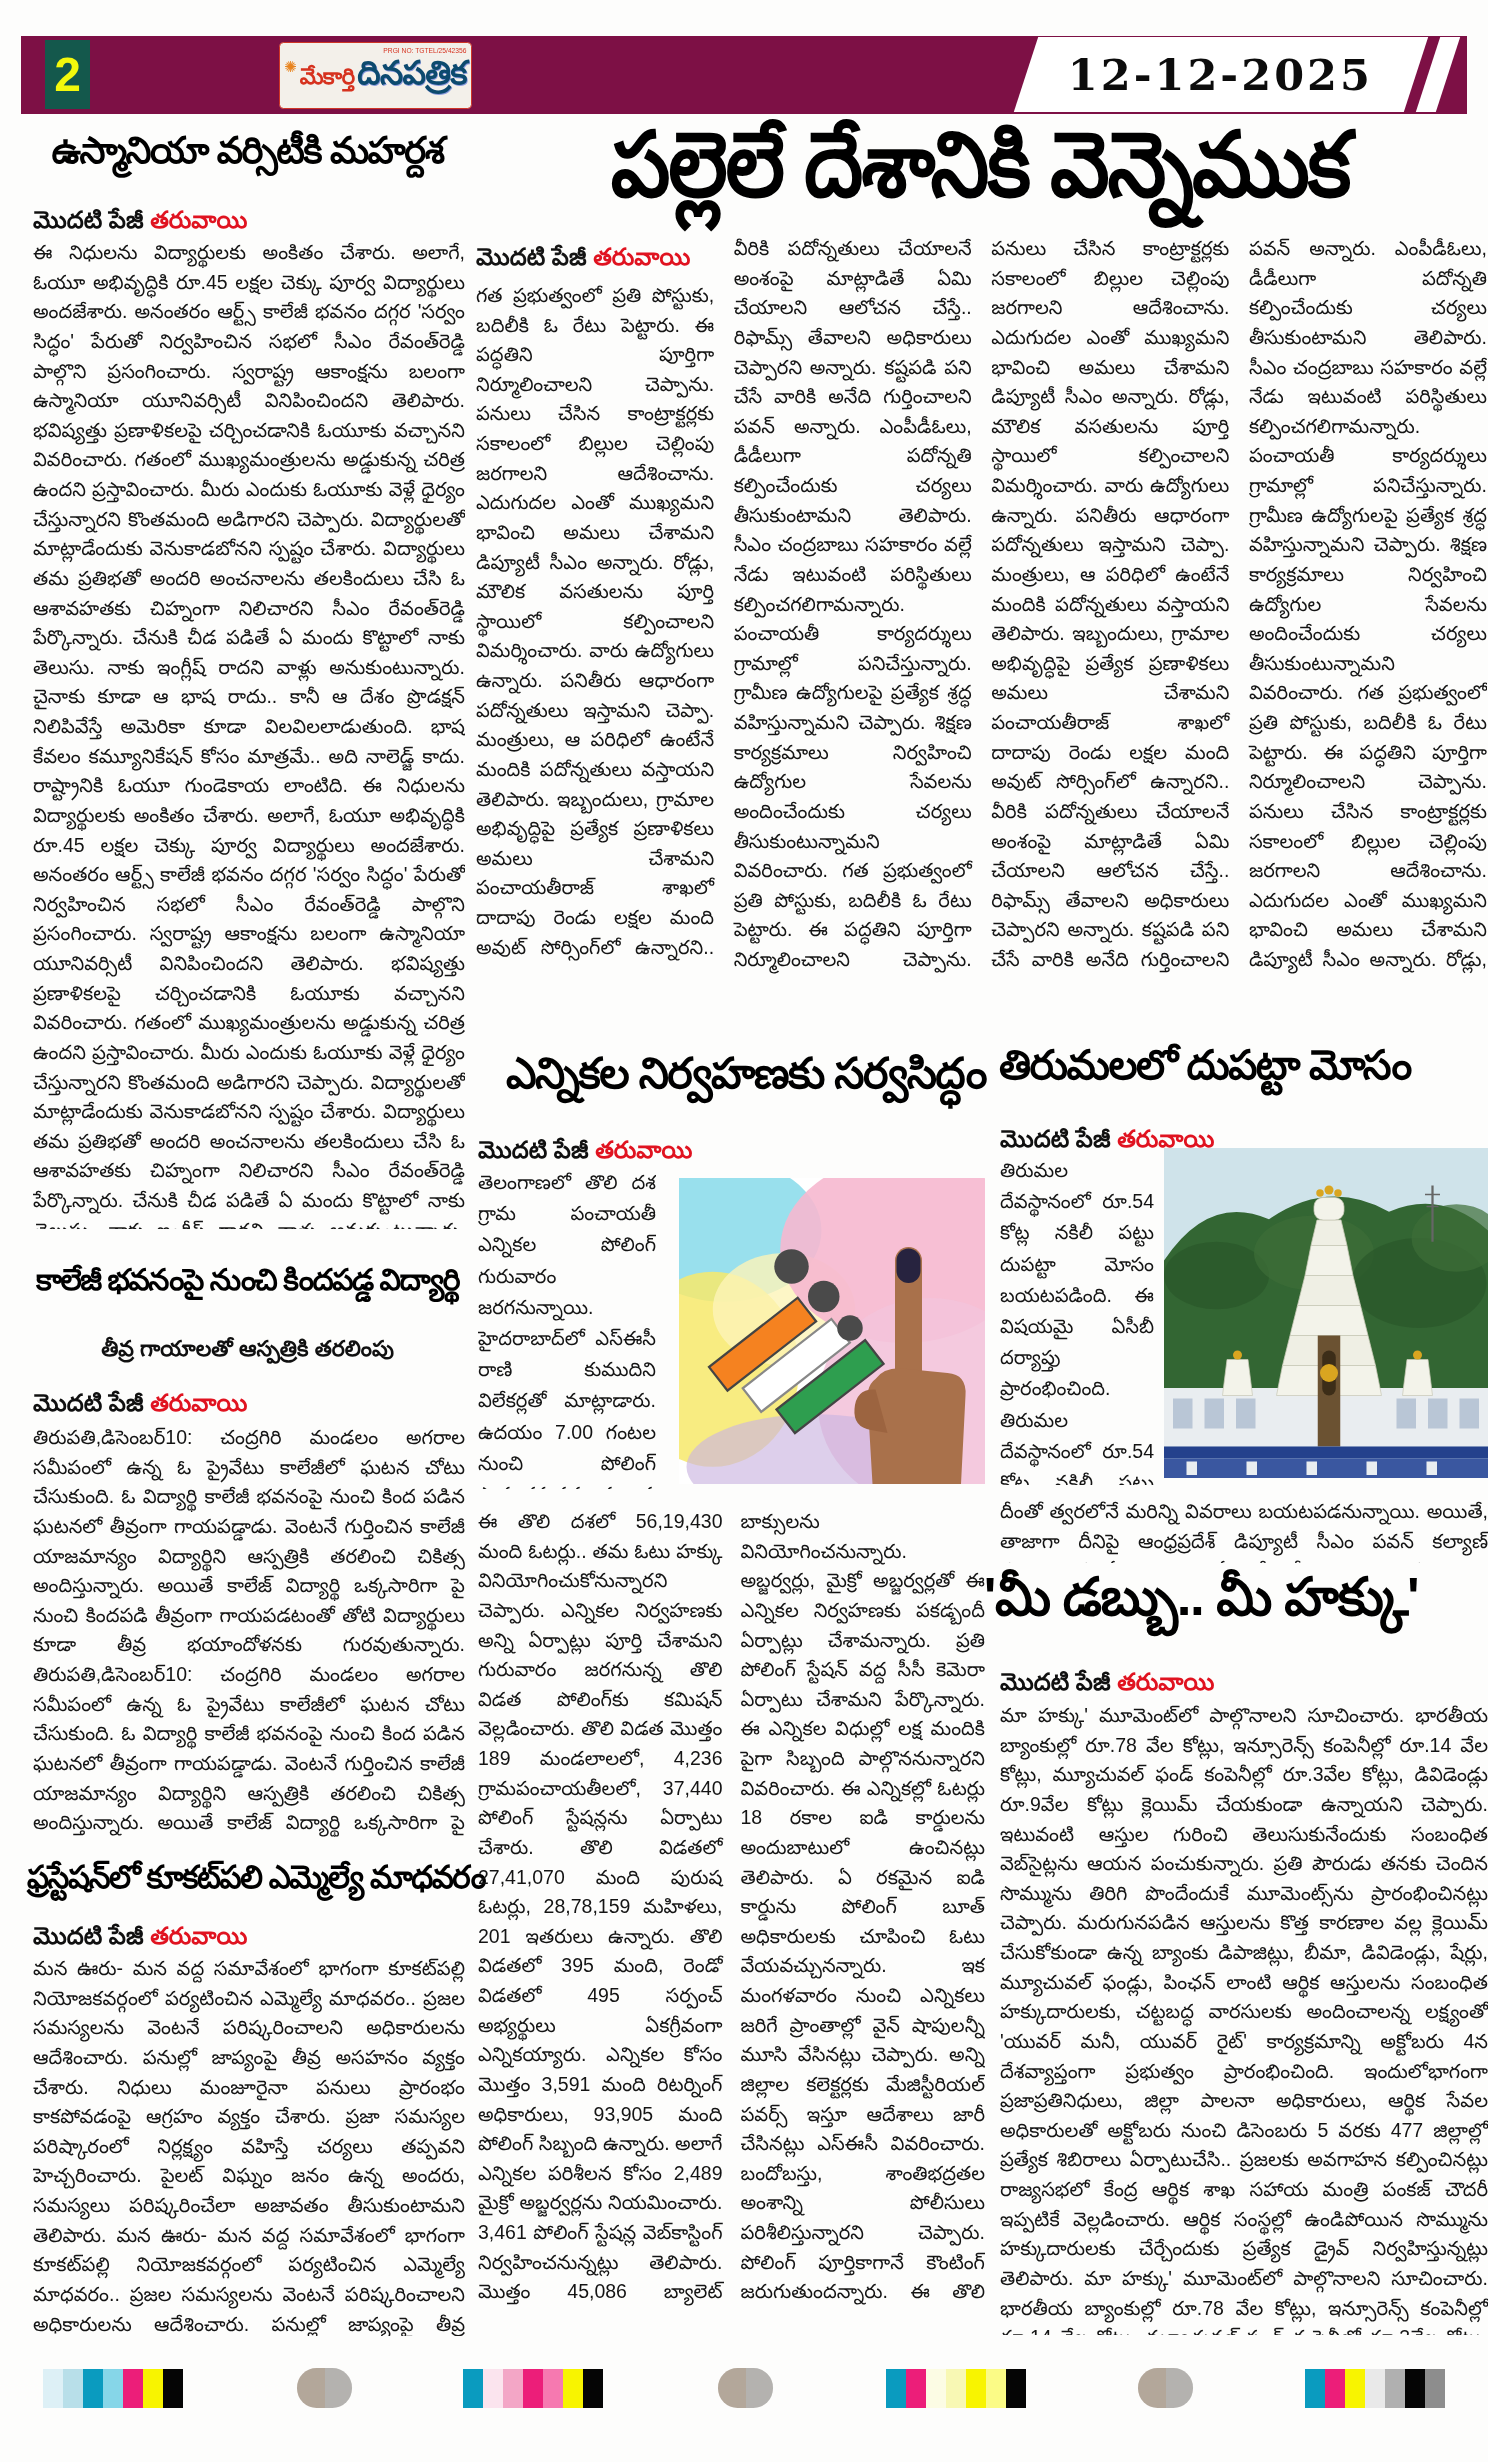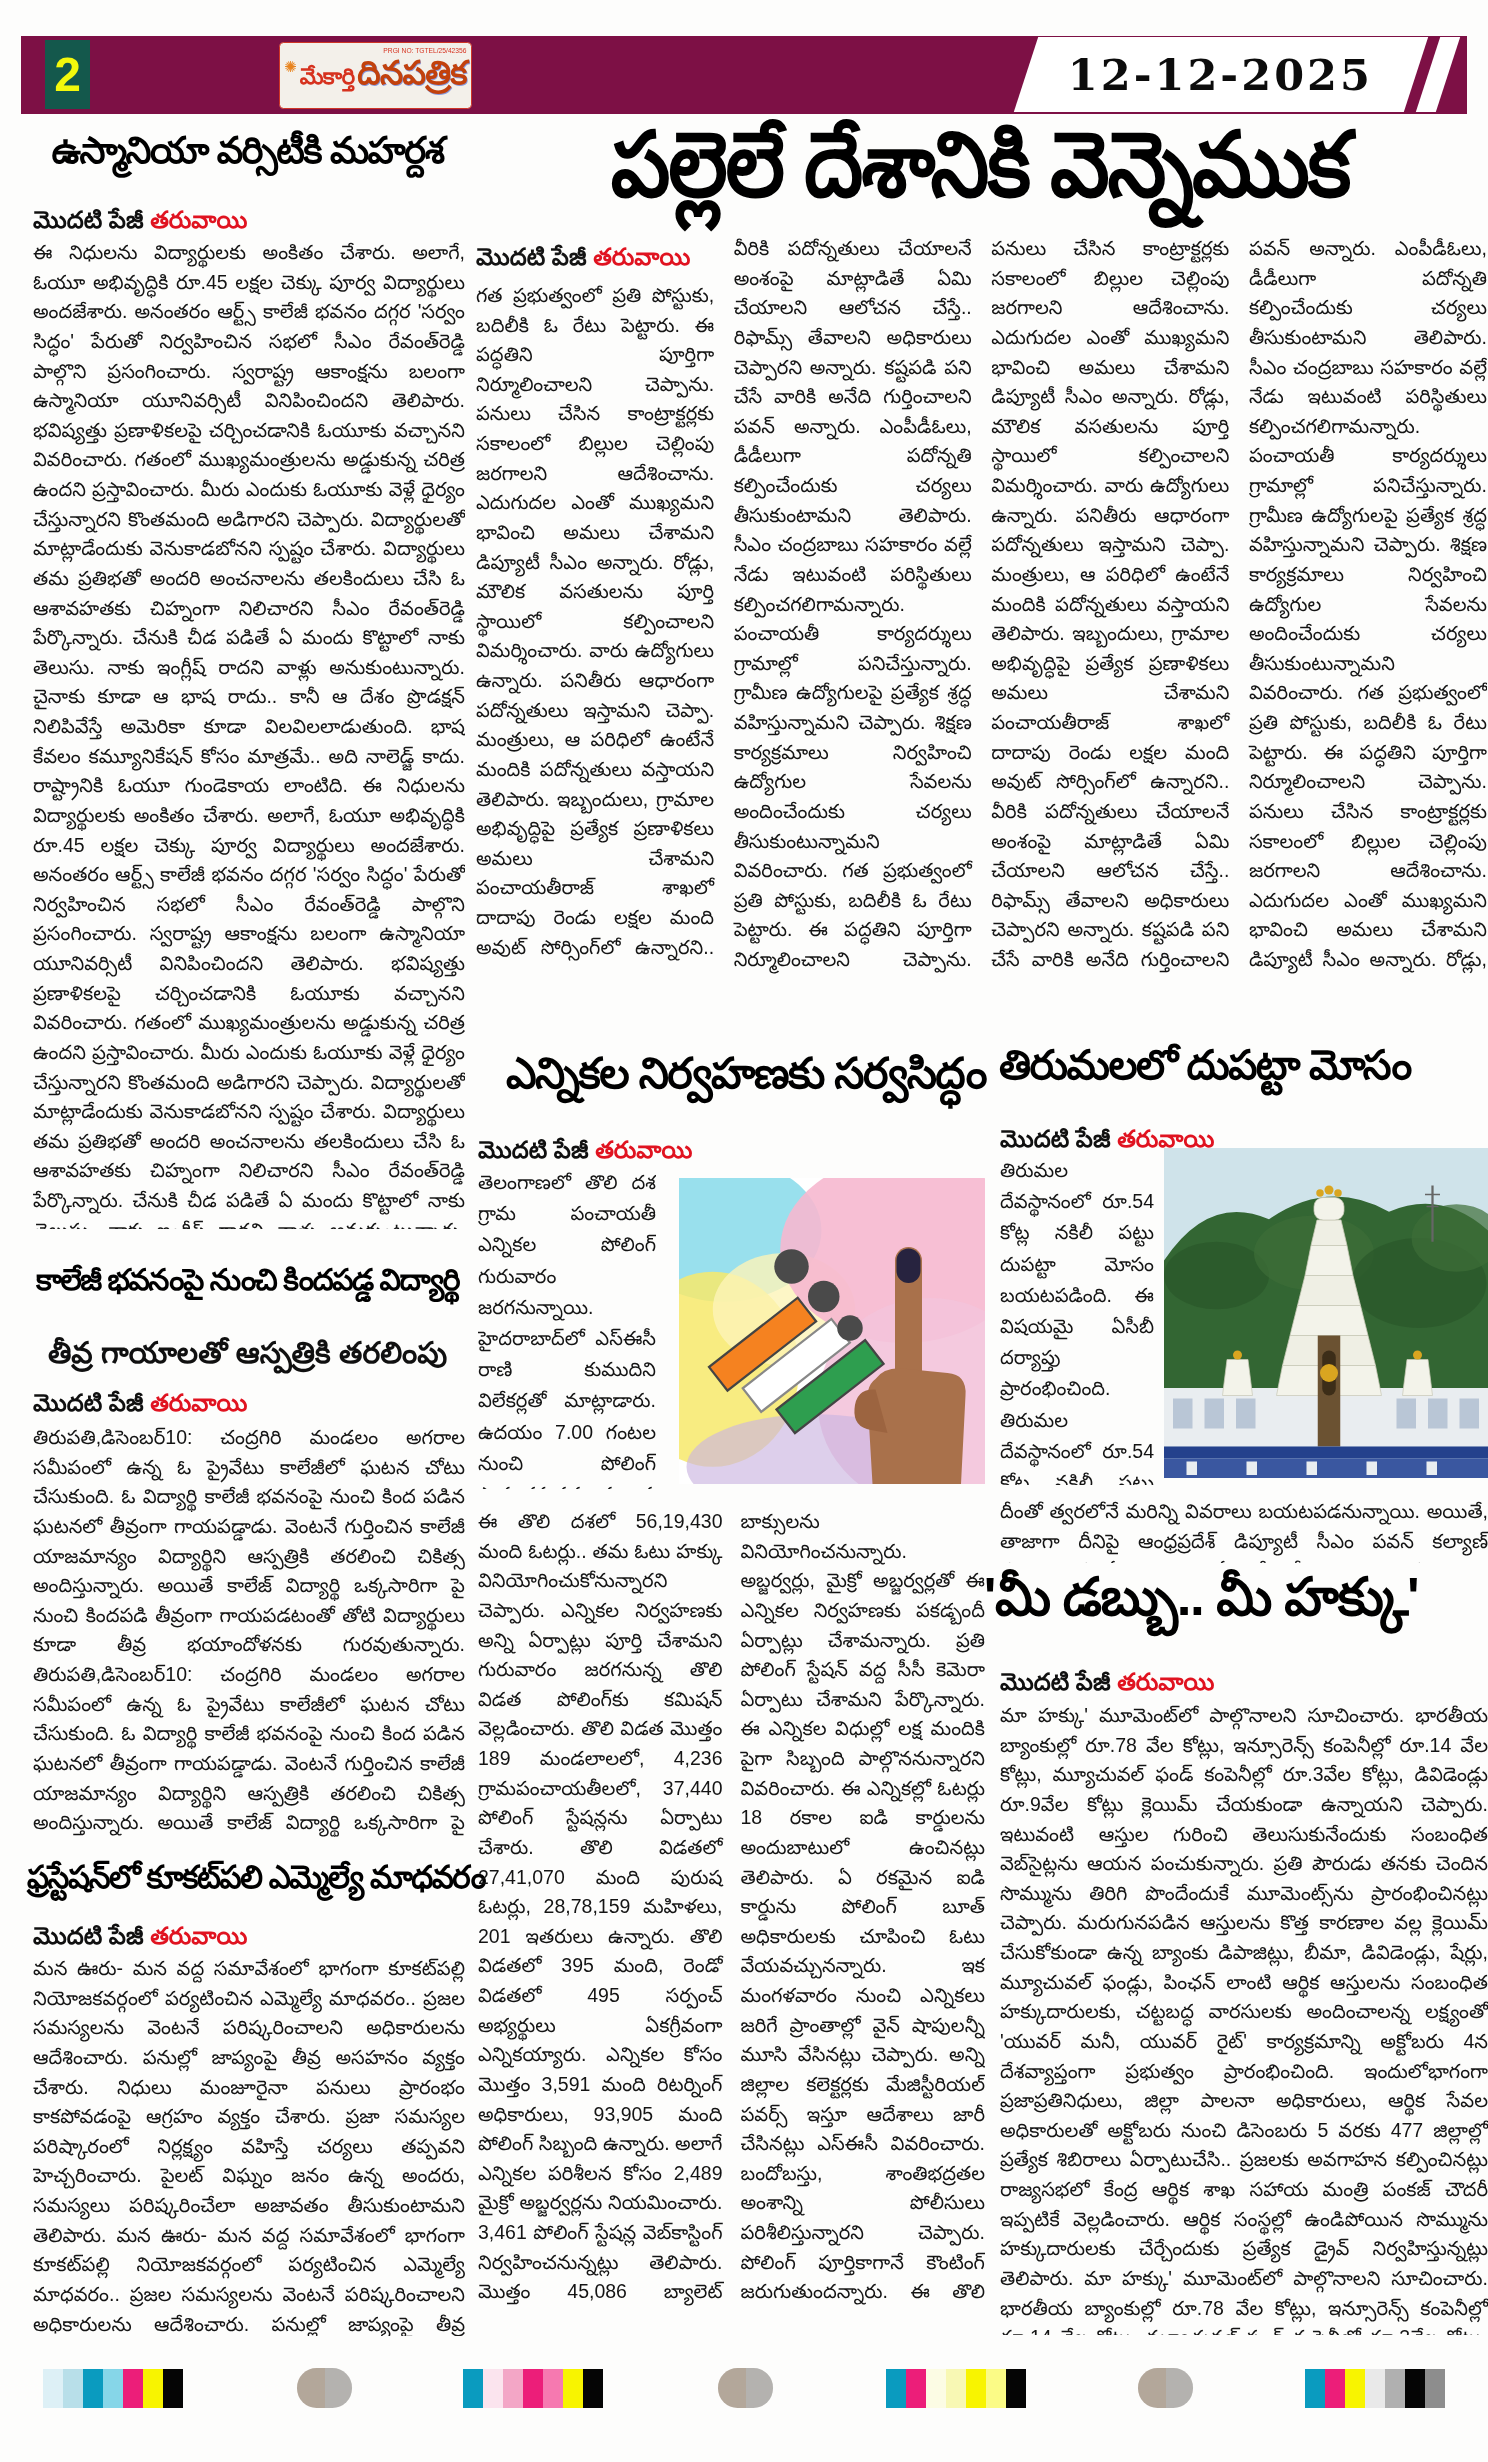--- a/index.html
+++ b/index.html
@@ -15,21 +15,21 @@
   .pagenum-box{left:45px;top:40px;width:45px;height:69px;background:#14584c;
     display:flex;align-items:center;justify-content:center;}
   .pagenum{font-size:48px;font-weight:700;color:#f3f80c;line-height:1;}
   .masthead{left:279px;top:42px;width:193px;height:67px;background:#f3f0ea;
     border:1.5px solid #cf3526;border-radius:4.5px;box-sizing:border-box;
     display:flex;flex-direction:column;align-items:center;justify-content:center;}
   .masthead .regno{font-size:6.7px;color:#d6321f;align-self:flex-end;margin:-4.5px 4.5px 0 0;}
   .brandrow{display:flex;align-items:baseline;gap:3px;}
   .sunicon{color:#e8831d;font-size:15px;line-height:0;transform:translateY(-12px);}
   .brand-red{color:#d6321f;font-size:22.5px;font-weight:900;letter-spacing:-0.7px;}
-  .brand-blue{color:#c2410c;font-size:33px;font-weight:900;letter-spacing:-0.7px;
+  .brand-blue{color:#0c4a6e;font-size:33px;font-weight:900;letter-spacing:-0.7px;
     text-shadow:0.7px 0.7px 0 #8899dd;}
   .date-plate{left:1026px;top:37px;width:390px;height:75px;background:#ffffff;
     transform:skewX(-18deg);display:flex;align-items:center;justify-content:center;}
   .date-text{transform:skewX(18deg);font-family:"DejaVu Serif", serif;
     font-weight:900;font-size:43px;letter-spacing:3px;color:#0c0c0c;}
   .date-sliver{left:1428px;top:37px;width:19.5px;height:75px;background:#ffffff;
     transform:skewX(-18deg);}
   
   .headline{font-weight:900;color:#000;line-height:1.05;}
   .byline{font-size:24px;font-weight:700;margin:4.5px 0 6px 0;}
@@ -43,21 +43,21 @@
     transform-origin:top center;}
   .lead-body{left:476px;top:234px;width:1011px;height:744px;
     column-count:4;column-gap:19.5px;column-fill:auto;}
   
   .osm-headline{left:30px;top:132px;width:435px;height:63px;font-size:37px;
     text-align:center;white-space:nowrap;letter-spacing:-1.5px;}
   .osm-byline{left:33px;top:201px;width:432px;}
   .osm-body{left:33px;top:238px;width:432px;height:991px;}
   .college-headline{left:30px;top:1264px;width:435px;font-size:30px;
     text-align:center;white-space:nowrap;letter-spacing:-1.5px;}
-  .college-subhead{left:30px;top:1336px;width:435px;font-size:30px;font-weight:900;
+  .college-subhead{left:30px;top:1336px;width:435px;font-size:22px;font-weight:900;
     text-align:center;}
   .college-byline{left:33px;top:1384px;width:432px;}
   .college-body{left:33px;top:1423px;width:432px;height:414px;}
   .mla-headline{left:27px;top:1861px;width:441px;font-size:32px;
     text-align:center;white-space:nowrap;letter-spacing:-1.5px;transform:scaleX(.97);
     transform-origin:left center;}
   .mla-byline{left:33px;top:1917px;width:432px;}
   .mla-body{left:33px;top:1954px;width:432px;height:382px;}
   
   .elec-headline{left:476px;top:1051px;width:510px;font-size:43px;

